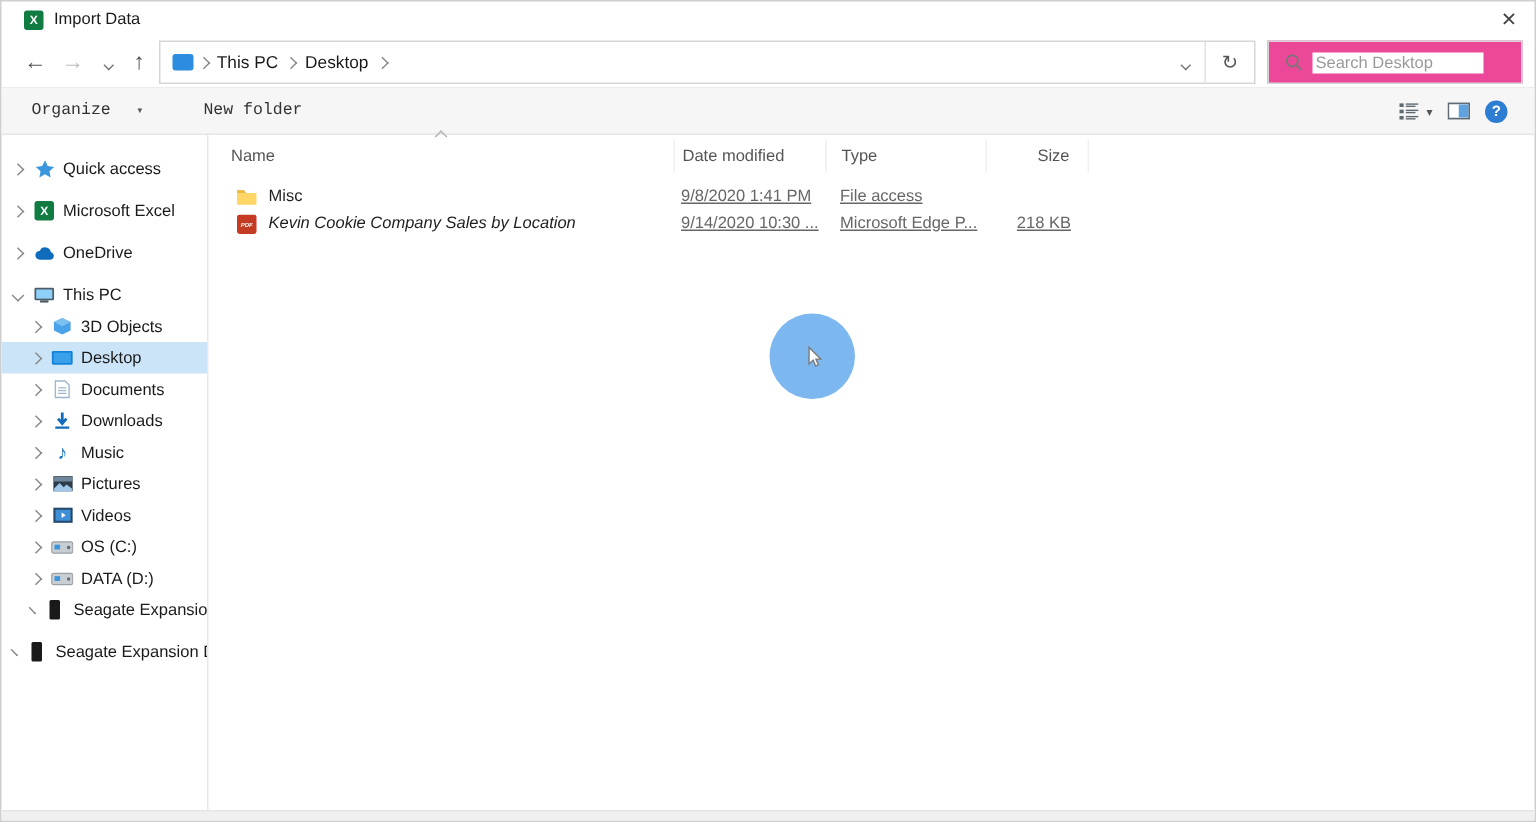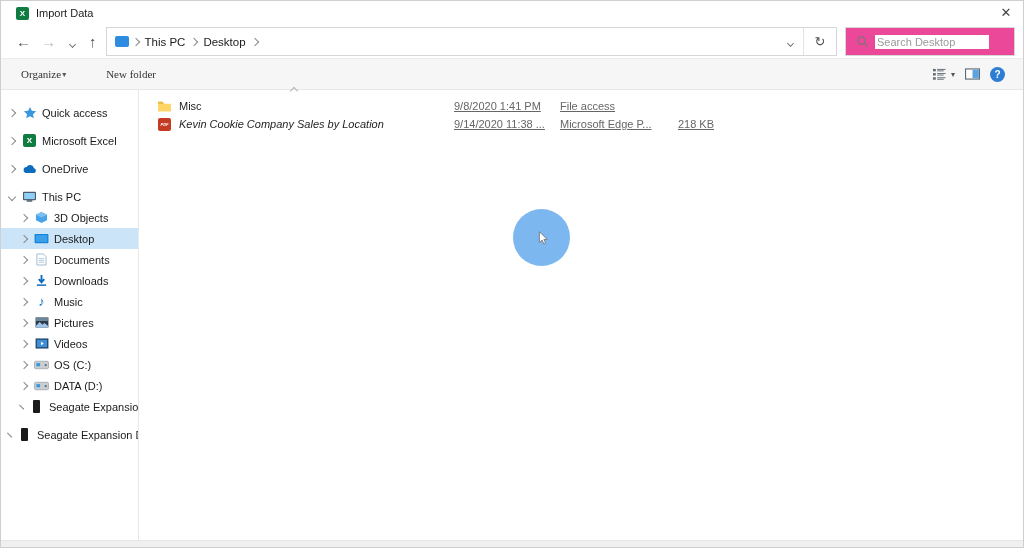--- a/index.html
+++ b/index.html
@@ -32,21 +32,21 @@
   .refresh-btn{border:none;background:transparent;width:32px;height:27px;font-size:13px;color:#555;cursor:pointer;}
   .searchbox{width:170px;height:29px;border:1px solid #d6d6d6;box-sizing:border-box;display:flex;
     align-items:center;margin-left:8px;background:#ec4899;}
   .searchbox svg{margin:0 6px 0 10px;flex:0 0 auto;}
   .searchbox input{border:none;outline:none;font-size:11px;width:110px;font-family:"Liberation Sans",sans-serif;color:#333;}
   .searchbox input::placeholder{color:#9a9a9a;}
   
   .toolbar{height:30px;background:#f6f6f7;border-bottom:1px solid #e6e6e6;display:flex;
     align-items:center;padding:0 16px 0 20px;flex:0 0 auto;}
   .tbtn{border:none;background:transparent;font-size:11px;color:#333;cursor:pointer;display:flex;
-    align-items:center;gap:1px;padding:0;font-family:Liberation Serif, serif;}
+    align-items:center;gap:17px;padding:0;font-family:Liberation Mono, monospace;}
   .tbtn .caret{font-size:8px;color:#555;}
   .tb-gap{width:40px;}
   .tool-right{margin-left:auto;display:flex;align-items:center;gap:6px;}
   .iconbtn{border:none;background:transparent;cursor:pointer;display:flex;align-items:center;padding:2px;}
   .ic-help{width:15px;height:15px;border-radius:50%;background:var(--help-blue,#2d7dd2);color:#fff;
     font-size:10px;font-weight:bold;display:flex;align-items:center;justify-content:center;}
   
   .bodyrow{flex:1;display:flex;min-height:0;}
   .sidebar{width:137px;flex:0 0 auto;border-right:1px solid #e8e8e8;padding-top:12px;overflow:hidden;}
   .side-item{display:flex;align-items:center;height:21px;font-size:11px;color:#1a1a1a;
@@ -305,20 +305,26 @@
         <div class="side-item lvl0 toplevel">
           <span class="chev"></span>
           <span class="icw">
             <span class="ic-extdrive"></span>
           </span>
           <span>Seagate Expansion Dr</span>
         </div>
       </nav>
     <div class="main">
       <span class="sort-caret"></span>
+      <div class="headers" id="headers">
+          <div class="hcell c0">Name</div>
+          <div class="hcell c1">Date modified</div>
+          <div class="hcell c2">Type</div>
+          <div class="hcell c3">Size</div>
+        </div>
       <div class="rows" id="rows">
           <div class="frow">
             <div class="fname c0 fcellbox" style="width: 310px; box-sizing: border-box; padding-left: 16px;">
               <span class="icw">
                 <svg viewBox="0 0 16 13" width="15" height="12">
                   <path d="M1 2h5l1.5 2H15v8.5H1z" fill="#ffd565"></path>
                   <path d="M1 2h5l1.5 2H1z" fill="#e8b93e"></path>
                 </svg>
               </span>
               <span style="color:#1f1f1f;">Misc</span>
@@ -327,21 +333,21 @@
             <div class="fcell c2">File access</div>
             <div class="fcell c3" style="justify-content: flex-end;"></div>
           </div>
           <div class="frow">
             <div class="fname c0 fcellbox" style="width: 310px; box-sizing: border-box; padding-left: 16px; font-style: italic;">
               <span class="icw">
                 <span class="ic-pdf">PDF</span>
               </span>
               <span style="color:#1f1f1f;">Kevin Cookie Company Sales by Location</span>
             </div>
-            <div class="fcell c1">9/14/2020 11:38 ...</div>
+            <div class="fcell c1">9/14/2020 10:30 ...</div>
             <div class="fcell c2">Microsoft Edge P...</div>
             <div class="fcell c3" style="justify-content: flex-end;">218 KB</div>
           </div>
         </div>
     </div>
   </div>
 
   <div class="click-circle">
     <svg viewBox="0 0 12 18" width="11" height="17">
       <path d="M1.5 1.5v12l3-2.8 1.8 4.3 2-.9-1.8-4.1h3.5z" fill="#fff" stroke="#7a7a7a" stroke-width="1"></path>

